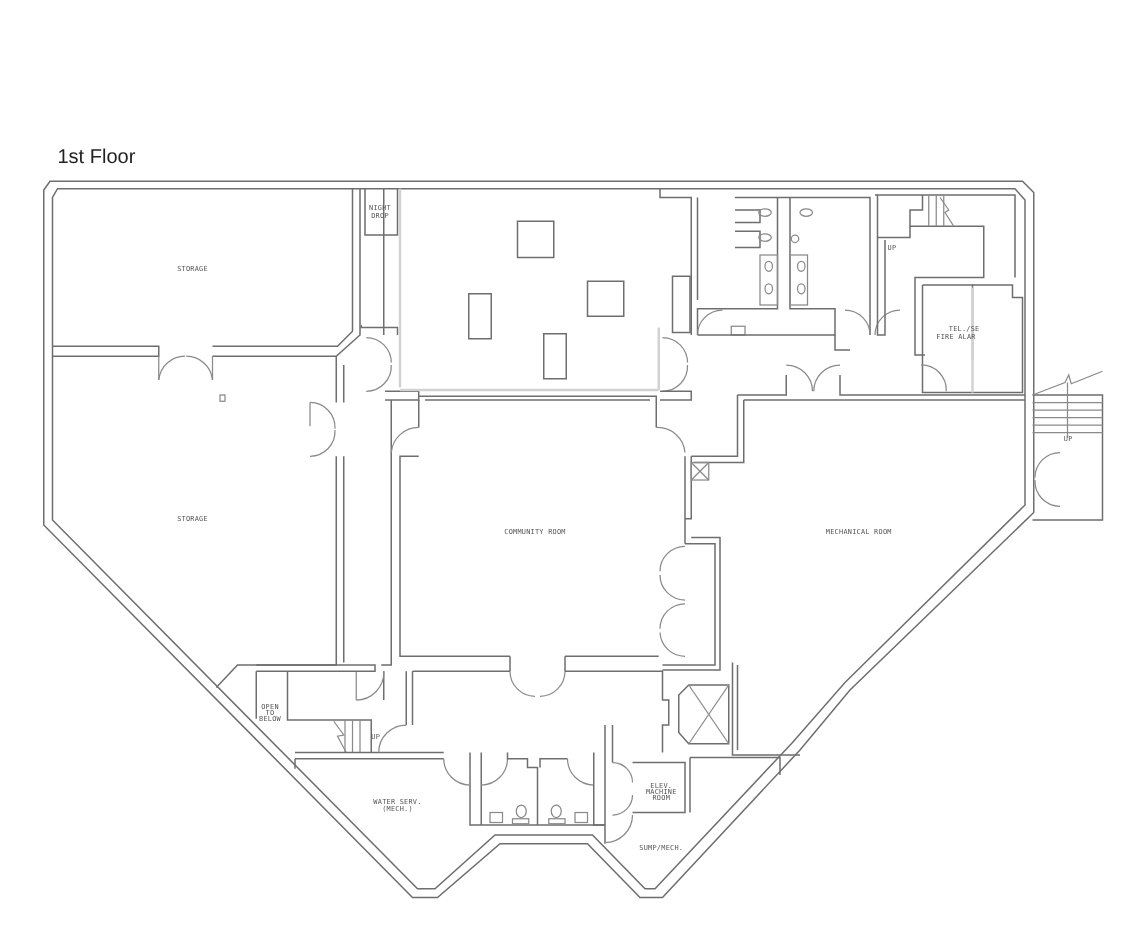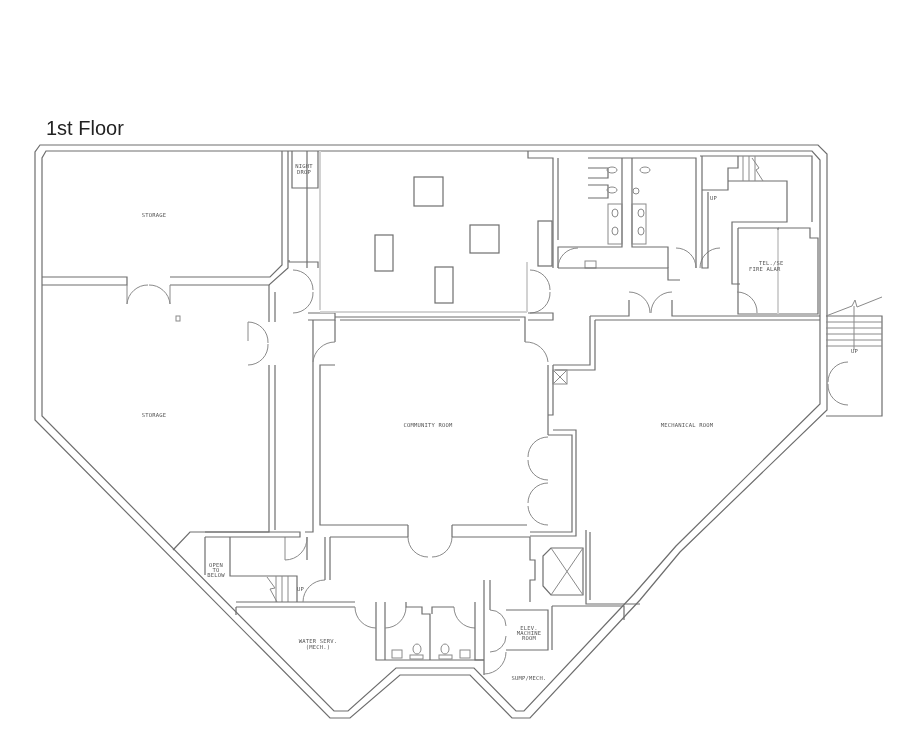--- a/index.html
+++ b/index.html
@@ -1,17 +1,17 @@
 <!DOCTYPE html>
 <html><head>
 <meta charset="utf-8">
 <style>
   html, body { margin:0; padding:0; background:#ffffff; }
   body { width:910px; height:742px; position:relative; overflow:hidden; font-family:"Liberation Sans", sans-serif; }
-  .title { position:absolute; left:46px; top:117px; font-size:20px; color:#222; font-family:"Liberation Sans", sans-serif; }
+  .title { position:absolute; left:46px; top:117px; font-size:16px; color:#222; font-family:"Liberation Sans", sans-serif; }
   svg.plan { position:absolute; left:0; top:0; }
   .w { fill:none; stroke:#6e6e6e; stroke-width:1.2; }
   .w2 { fill:none; stroke:#8a8a8a; stroke-width:1; }
   .lt { fill:none; stroke:#d2d2d2; stroke-width:2; }
   .lbl { font-family:"DejaVu Sans Mono", monospace; font-size:5.5px; fill:#555; letter-spacing:0.2px; }
 </style>
 </head>
 <body>
 
 <div class="title">1st Floor</div>

